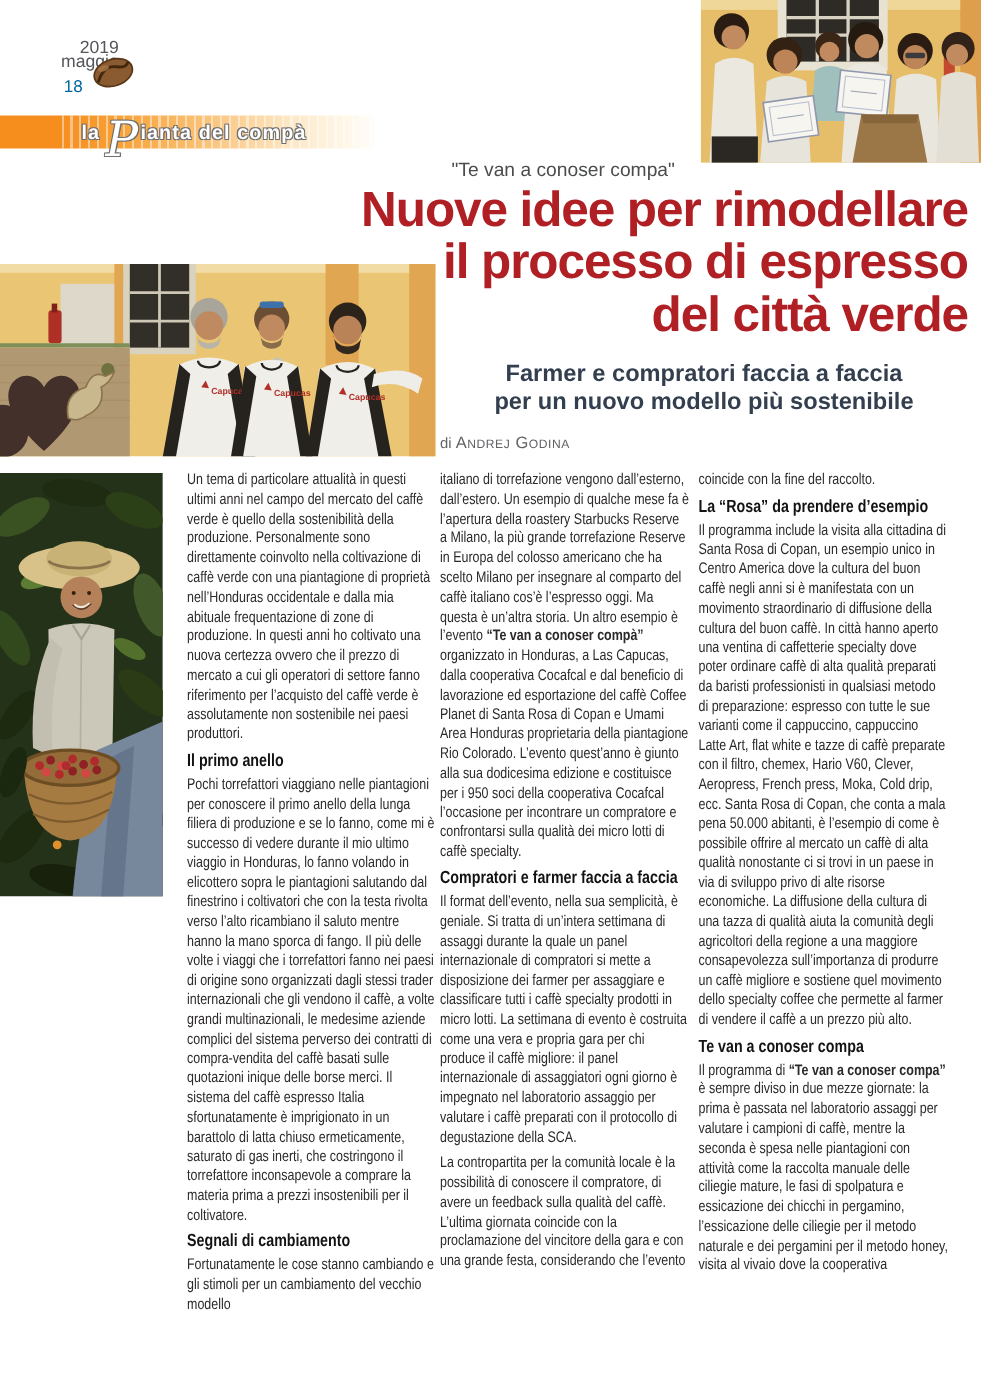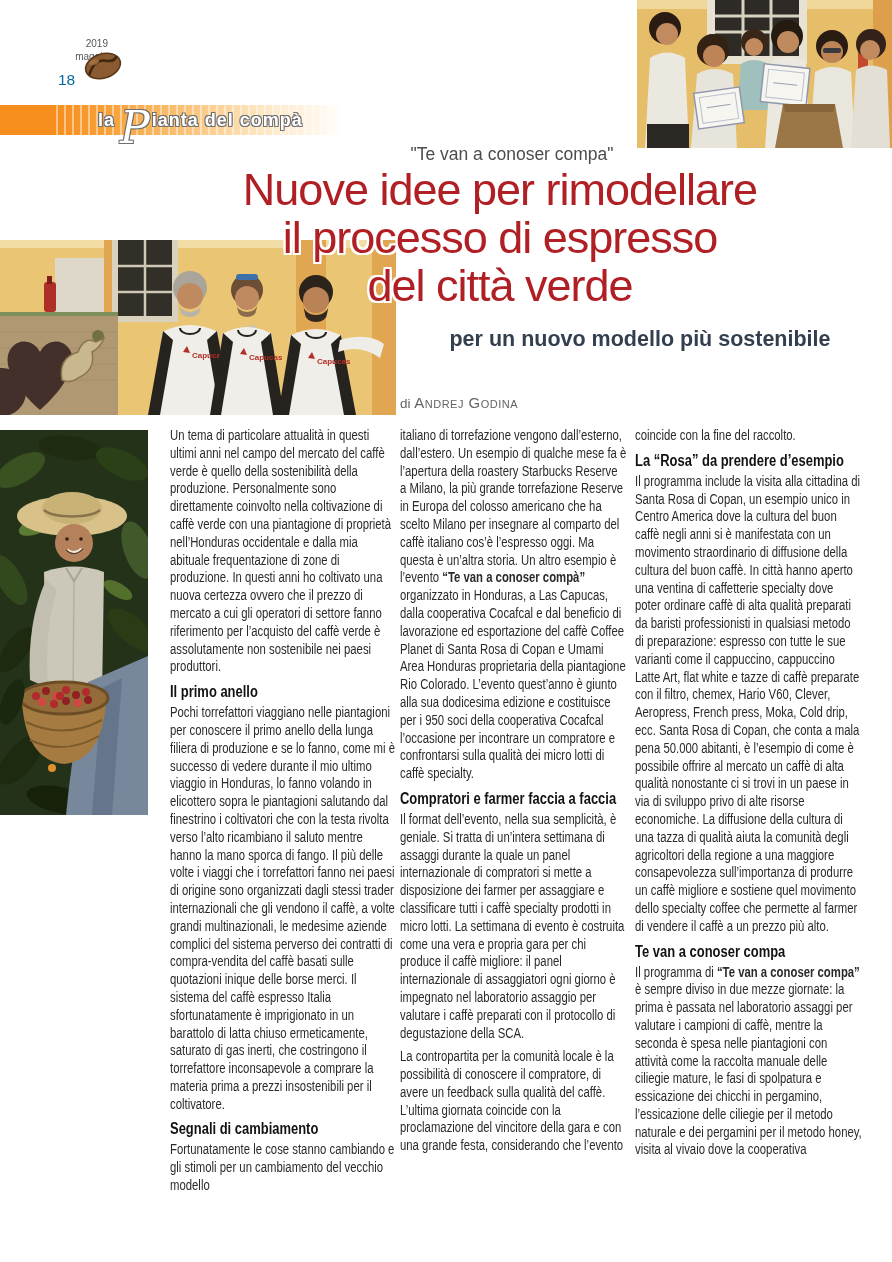--- a/index.html
+++ b/index.html
@@ -1,54 +1,54 @@
 <!DOCTYPE html>
 <html><head>
 <meta charset="utf-8">
 <style>
   html,body{margin:0;padding:0;background:#fff;}
   .page{position:relative;width:892px;height:1262px;background:#fff;overflow:hidden;
         font-family:"Liberation Sans",sans-serif;color:#2c292a;}
 
   
   .issue-meta{position:absolute;top:37px;left:40px;width:68px;text-align:right;
-              font-size:10px;line-height:13px;color:#55565a;}
+              font-size:16px;line-height:13px;color:#55565a;}
   .bean-wrap{position:absolute;top:48px;left:82px;width:42px;height:36px;}
   .page-num{position:absolute;top:71px;left:58px;font-size:15.5px;color:#0369a1;}
   .masthead{position:absolute;top:37px;left:382px;width:260px;text-align:center;}
   .masthead-top{font-family:"Liberation Serif",serif;font-weight:bold;color:#a62127;
                 font-size:13px;letter-spacing:4px;}
   .masthead-main{font-family:"Liberation Serif",serif;color:#3f3f42;font-size:22px;
                  letter-spacing:2.5px;margin-top:1px;}
 
   
   .band{position:absolute;top:105px;left:0;width:340px;height:30px;
         background:linear-gradient(90deg,#f68e1e 0px,#f68e1e 56px,#f7a238 110px,
                    #fac47c 190px,#fde8c6 265px,#fffdf9 338px);}
   .band::after{content:"";position:absolute;left:56px;right:0;top:0;bottom:0;
         background:repeating-linear-gradient(90deg,rgba(255,255,255,.45) 0 2px,
                    rgba(255,255,255,0) 2px 8px);}
   .band-label{position:absolute;top:103px;left:74px;height:34px;display:flex;
         align-items:center;z-index:5;color:#fff;font-weight:bold;font-size:18px;
         letter-spacing:1px;
-        text-shadow:-1px -1px 0 #6f6f6f,1px -1px 0 #6f6f6f,-1px 1px 0 #6f6f6f,1px 1px 0 #6f6f6f;padding-left:24px;}
+        text-shadow:-1px -1px 0 #6f6f6f,1px -1px 0 #6f6f6f,-1px 1px 0 #6f6f6f,1px 1px 0 #6f6f6f;}
   .band-p{font-family:"DejaVu Serif",serif;font-style:italic;font-weight:normal;
         font-size:44px;line-height:20px;position:relative;top:8px;margin:0 1px 0 5px;}
 
   
   .photo{position:absolute;display:block;}
   .photo-women{left:637px;top:0;width:255px;height:148px;}
   .photo-men{left:0;top:240px;width:396px;height:175px;z-index:1;}
   .photo-farmer{left:0;top:430px;width:148px;height:385px;}
 
   
   .kicker{position:absolute;top:144px;left:332px;width:360px;text-align:center;
           font-size:17.5px;color:#4b4c4e;z-index:4;}
-  .headline{position:absolute;top:166px;left:120px;width:760px;margin:0;text-align:center;
-          font-size:45px;line-height:48px;font-weight:normal;letter-spacing:-1px;
+  .headline{position:absolute;top:166px;left:120px;width:760px;margin:0;text-align:right;
+          font-size:45px;line-height:48px;font-weight:bold;letter-spacing:-1px;
           color:#b01f24;z-index:3;
           text-shadow:-2px 0 0 #fff,2px 0 0 #fff,0 -2px 0 #fff,0 2px 0 #fff,
                       -2px -2px 0 #fff,2px -2px 0 #fff,-2px 2px 0 #fff,2px 2px 0 #fff;}
   .standfirst{position:absolute;top:326px;left:400px;width:480px;text-align:center;
           font-weight:bold;font-size:21.5px;line-height:26px;color:#333f4e;z-index:3;}
   .byline{position:absolute;top:394px;left:400px;width:480px;
           font-size:13.5px;color:#626366;z-index:3;}
   .byline .author{font-variant:small-caps;font-size:15px;letter-spacing:.5px;}
 
   
@@ -225,20 +225,21 @@
     </g>
   </svg>
 
   <h1 class="headline">
     <div>Nuove idee per rimodellare</div>
     <div>il processo di espresso</div>
     <div>del città verde</div>
   </h1>
 
   <div class="standfirst">
+    <div>Farmer e compratori faccia a faccia</div>
     <div>per un nuovo modello più sostenibile</div>
   </div>
 
   <div class="byline">
     <span>di </span><span class="author">Andrej Godina</span>
   </div>
 
   <svg class="photo photo-farmer" viewBox="0 0 148 385" preserveAspectRatio="none">
     <rect width="148" height="385" fill="#25321a"></rect>
     <g>

